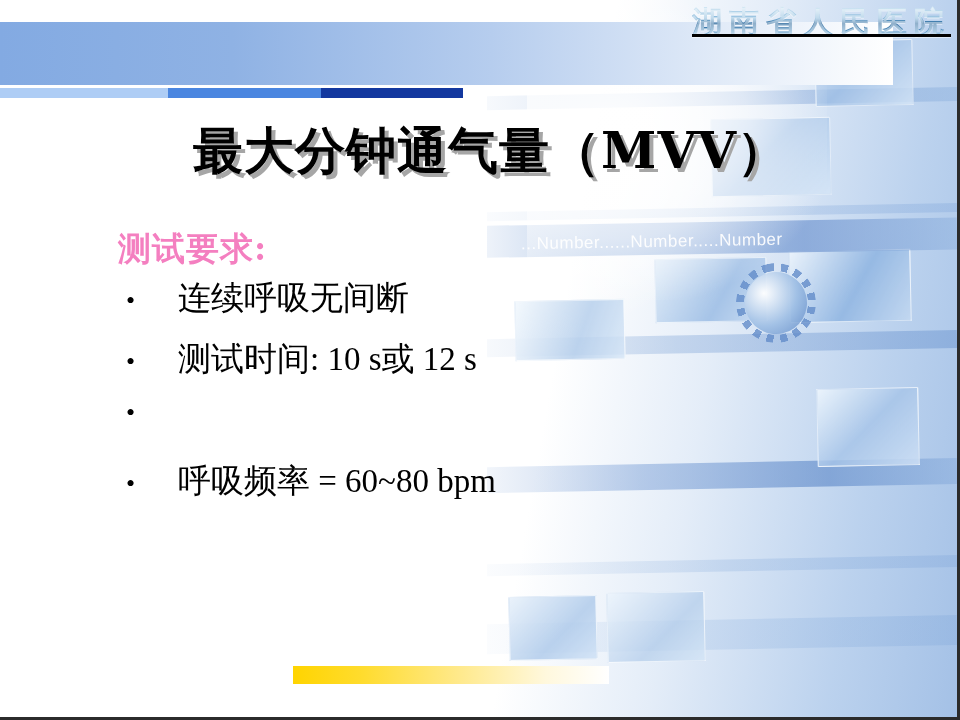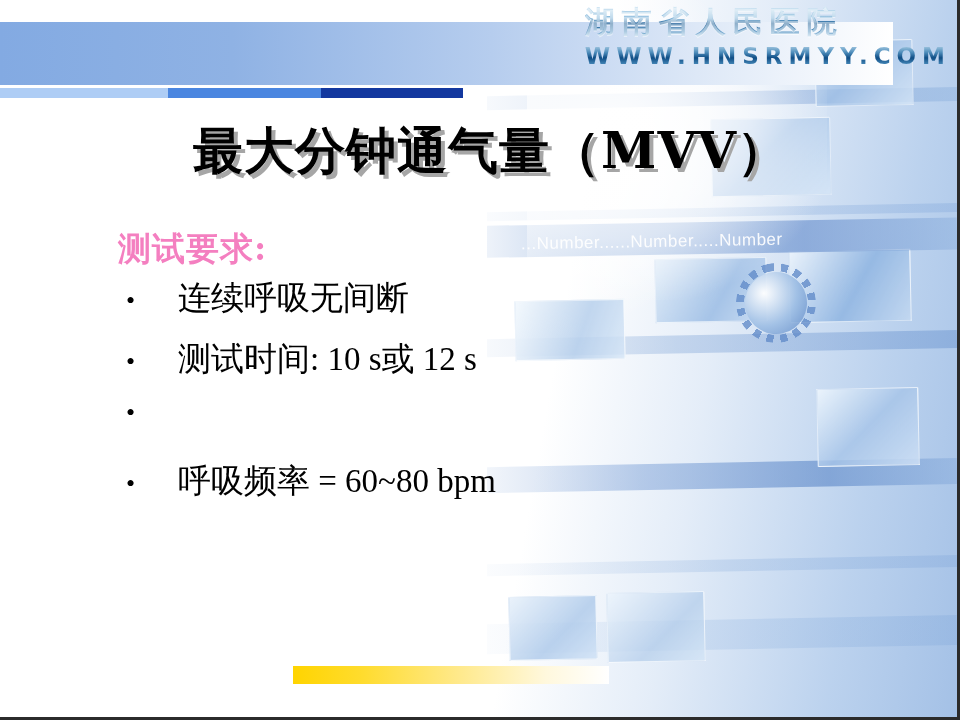--- a/index.html
+++ b/index.html
@@ -151,22 +151,23 @@
   .hdr-thinbar .seg { height: 100%; }
   .hdr-thinbar .seg-light  { width: 168px; background: #aecdf5; }
   .hdr-thinbar .seg-mid    { width: 153px; background: #4a86e0; }
   .hdr-thinbar .seg-dark   { width: 142px; background: #13389f; }
 
   
   .logo {
     position: absolute;
     right: 6px;
     top: 6px;
-    text-align: left;
+    text-align: right;
     user-select: none;
+    text-decoration: underline;
   }
   .logo-cn {
     font-family: "DejaVu Sans", sans-serif;
     font-size: 30px;
     font-weight: bold;
     letter-spacing: 7px;
     color: #2f6e9e;
     background: linear-gradient(180deg, #dbecf7 0%, #7fb4d8 38%, #1f5f96 55%, #5a97c4 80%, #cfe4f3 100%);
     -webkit-background-clip: text;
     background-clip: text;
@@ -292,21 +293,20 @@
 
   <div class="hdr-band"></div>
   <div class="hdr-thinbar">
     <div class="seg seg-light"></div>
     <div class="seg seg-mid"></div>
     <div class="seg seg-dark"></div>
   </div>
 
   <div class="logo">
     <div class="logo-cn">湖南省人民医院</div>
-    <div class="logo-url">WWW.HNSRMYY.COM</div>
   </div>
 
   <div class="slide-title">最大分钟通气量（MVV）</div>
 
   <div class="subhead">测试要求:</div>
 
   <ul class="bullet-list">
     <li>
       <span class="dot">•</span>
       <span class="txt">连续呼吸无间断</span>

